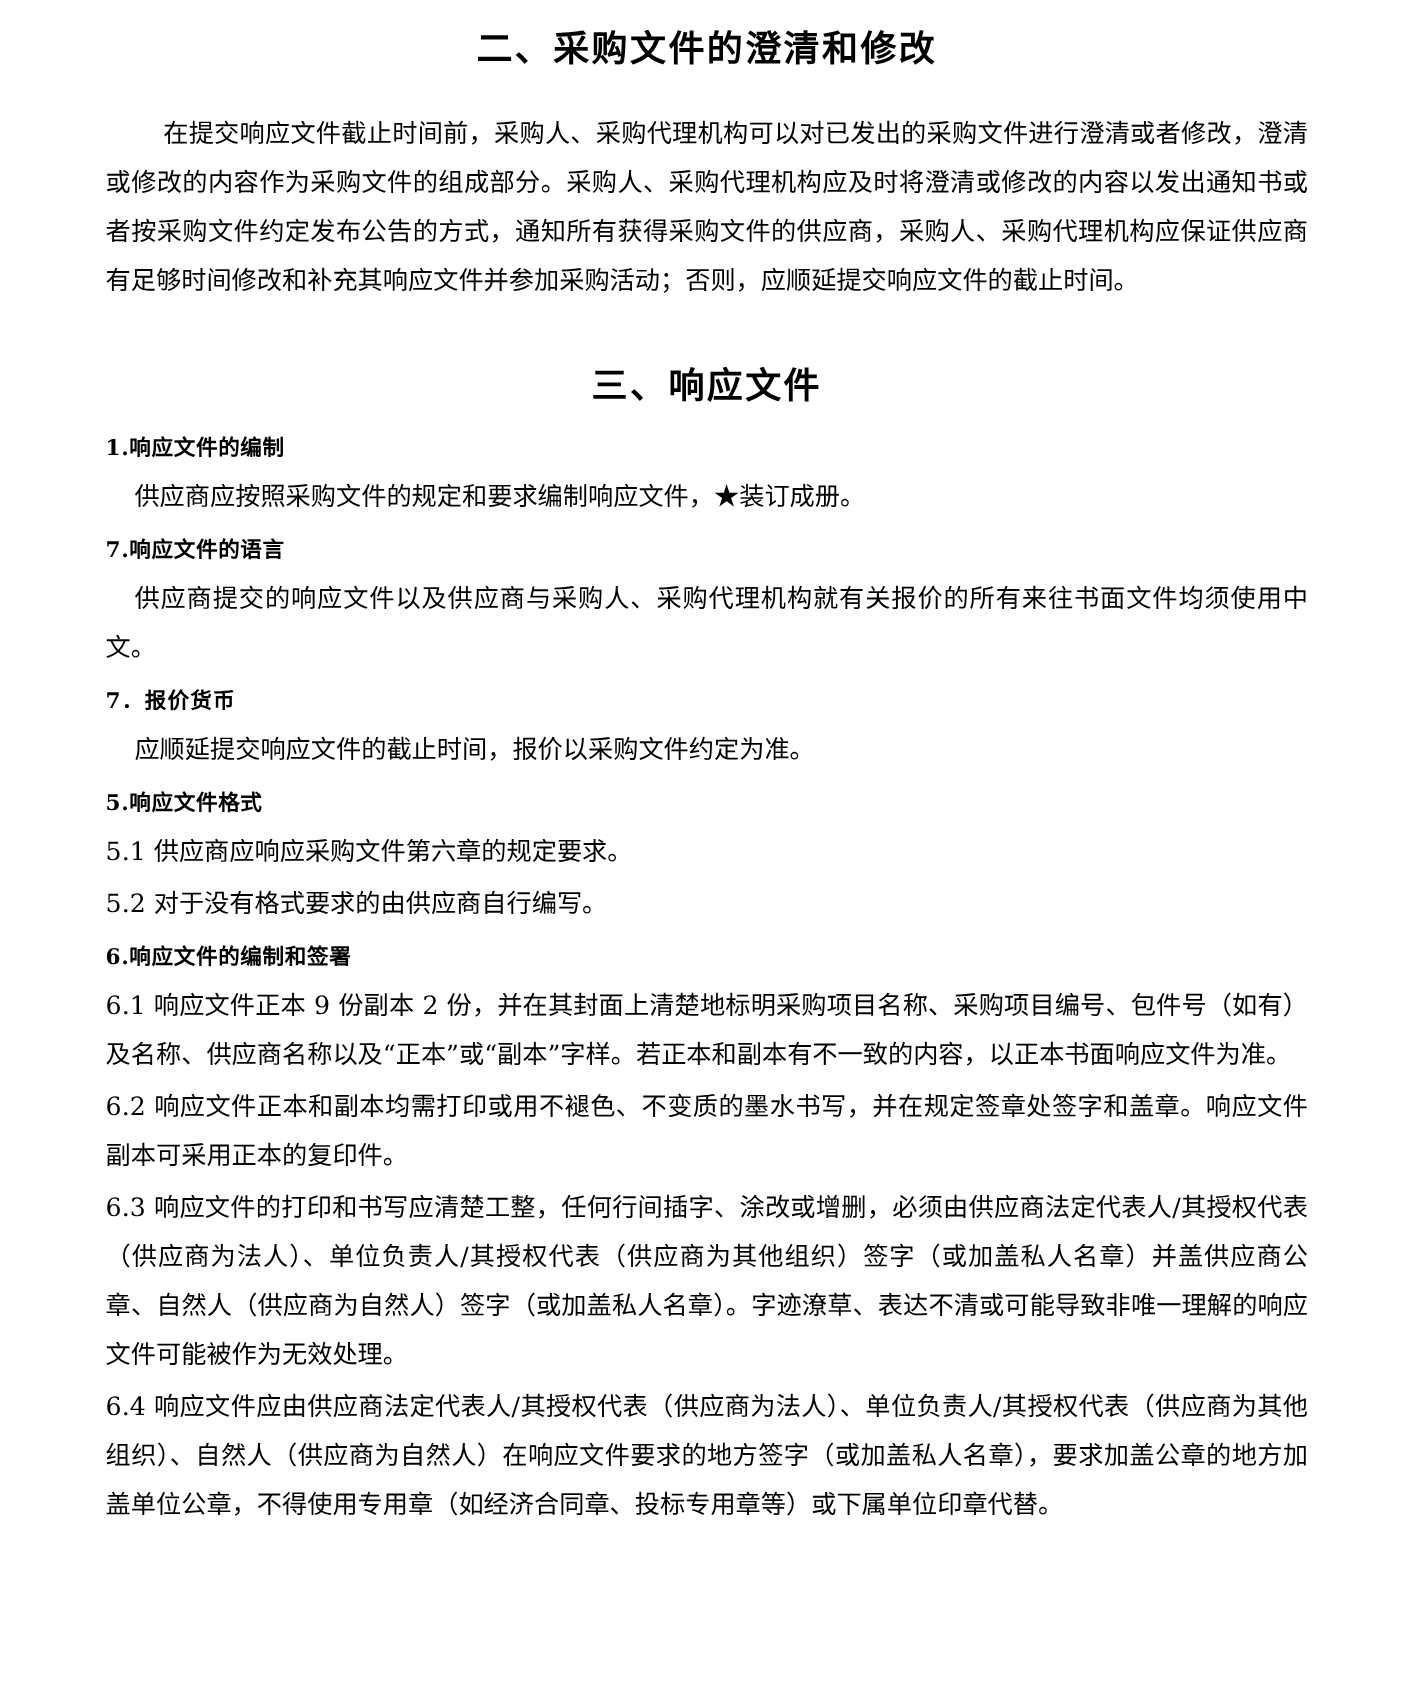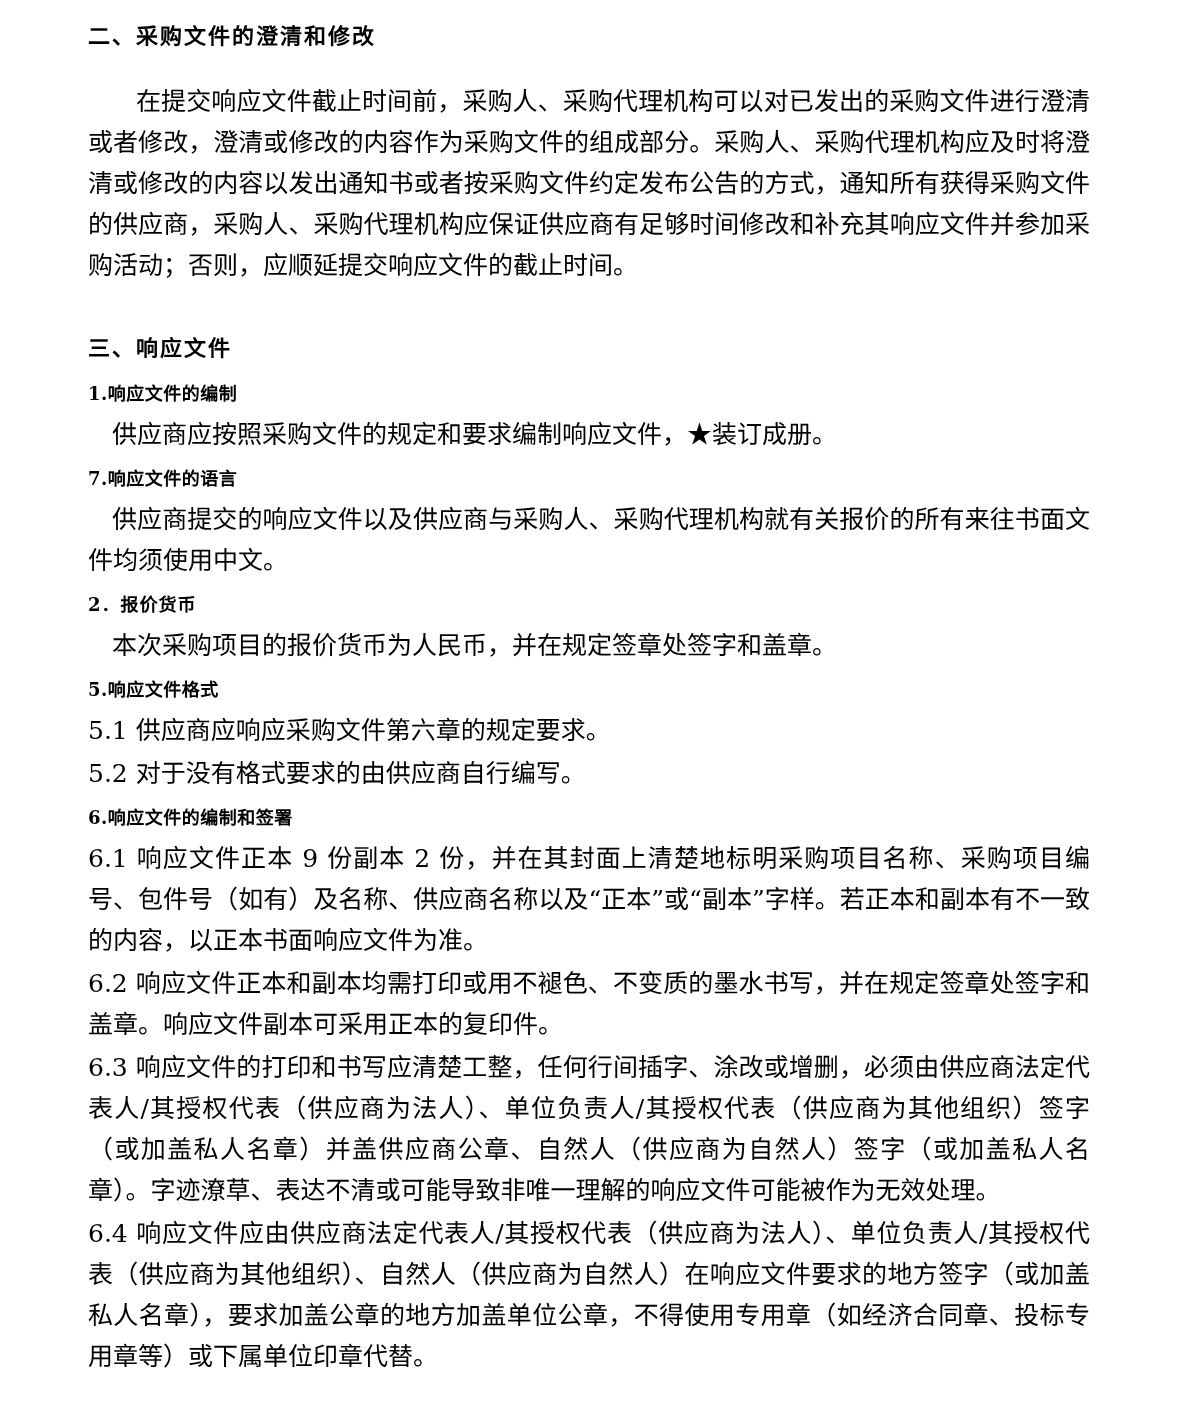--- a/index.html
+++ b/index.html
@@ -13,33 +13,33 @@
     font-family: "DejaVu Serif", "Liberation Serif", serif;
     color: #000000;
   }
   .page {
     width: 1178px;
     box-sizing: border-box;
     padding: 10px 88px 0 88px;
   }
   h1.section-title {
     font-family: "DejaVu Serif", "Liberation Serif", serif;
-    font-size: 22px;
+    font-size: 30px;
     font-weight: bold;
-    text-align: left;
+    text-align: center;
     letter-spacing: 2px;
     margin: 12px 0 30px 0;
     line-height: 1.3;
   }
   h1.section-title.second {
     margin-top: 48px;
     margin-bottom: 14px;
   }
   p.body-text {
-    font-size: 25px;
+    font-size: 21px;
     line-height: 41px;
     margin: 0 0 2px 0;
     text-align: justify;
     text-justify: inter-ideograph;
   }
   p.indent2 {
     text-indent: 48px;
   }
   p.indent1 {
     text-indent: 24px;
@@ -77,22 +77,22 @@
     <p class="body-text indent1">供应商应按照采购文件的规定和要求编制响应文件，★装订成册。</p>
   </div>
 
   <div class="para-block">
     <h2 class="sub-head">7.响应文件的语言</h2>
     <p class="body-text indent1">供应商提交的响应文件以及供应商与采购人、采购代理机构就有关报价的所有来往书面文件均须使用中文。</p>
   </div>
 
 
   <div class="para-block">
-    <h2 class="sub-head spaced">2．报价货币</h2>
-    <p class="body-text indent1">本次采购项目的报价货币为人民币，并在规定签章处签字和盖章。</p>
+    <h2 class="sub-head spaced">7．报价货币</h2>
+    <p class="body-text indent1">应顺延提交响应文件的截止时间，报价以采购文件约定为准。</p>
   </div>
 
   <div class="para-block">
     <h2 class="sub-head">5.响应文件格式</h2>
     <p class="body-text no-indent">5.1 供应商应响应采购文件第六章的规定要求。</p>
     <p class="body-text no-indent">5.2 对于没有格式要求的由供应商自行编写。</p>
   </div>
 
   <div class="para-block">
     <h2 class="sub-head">6.响应文件的编制和签署</h2>

